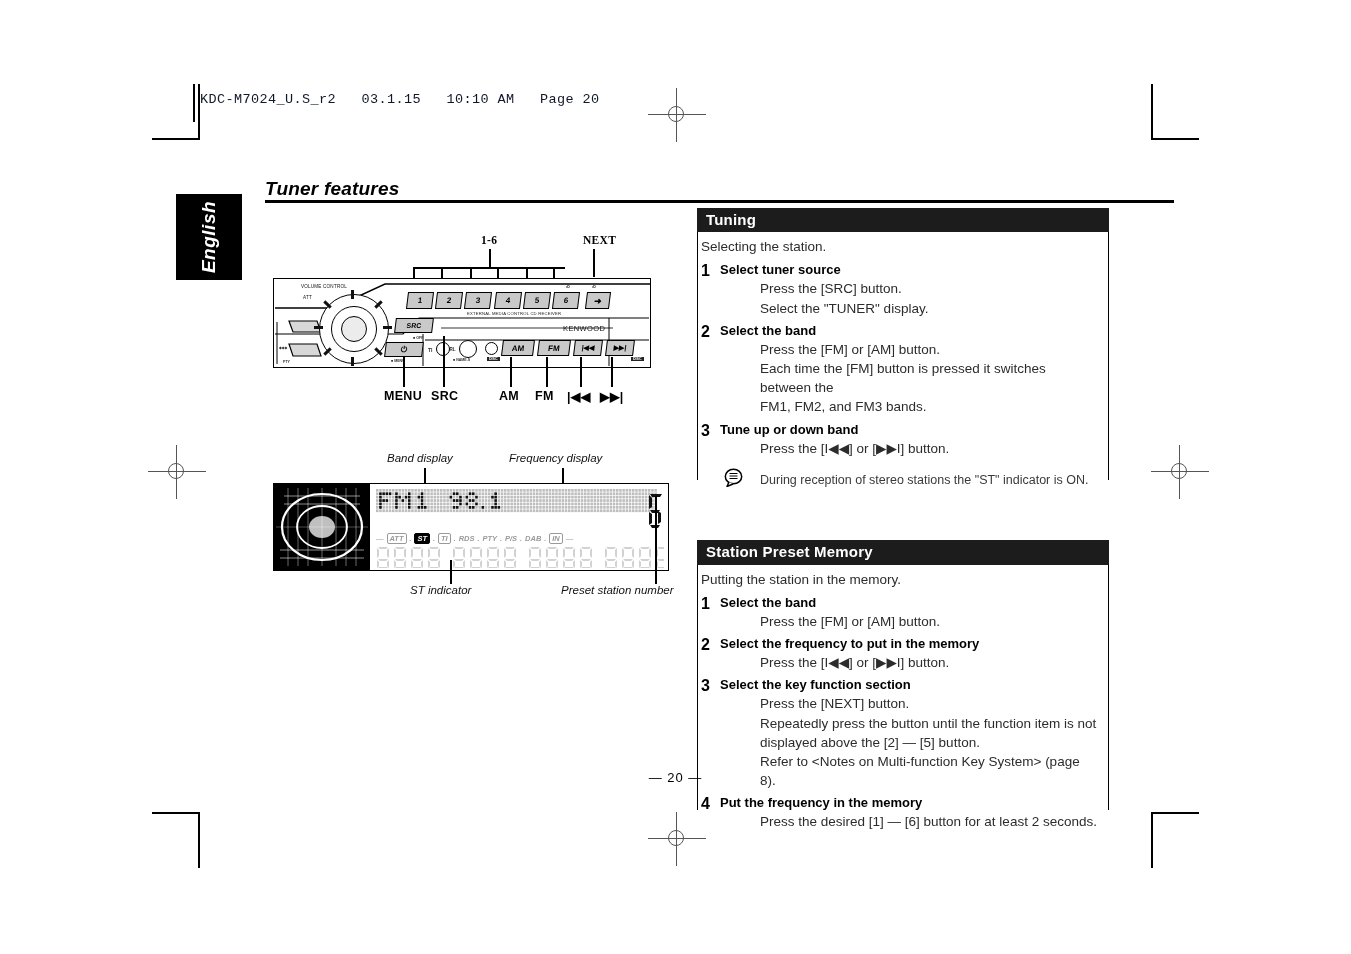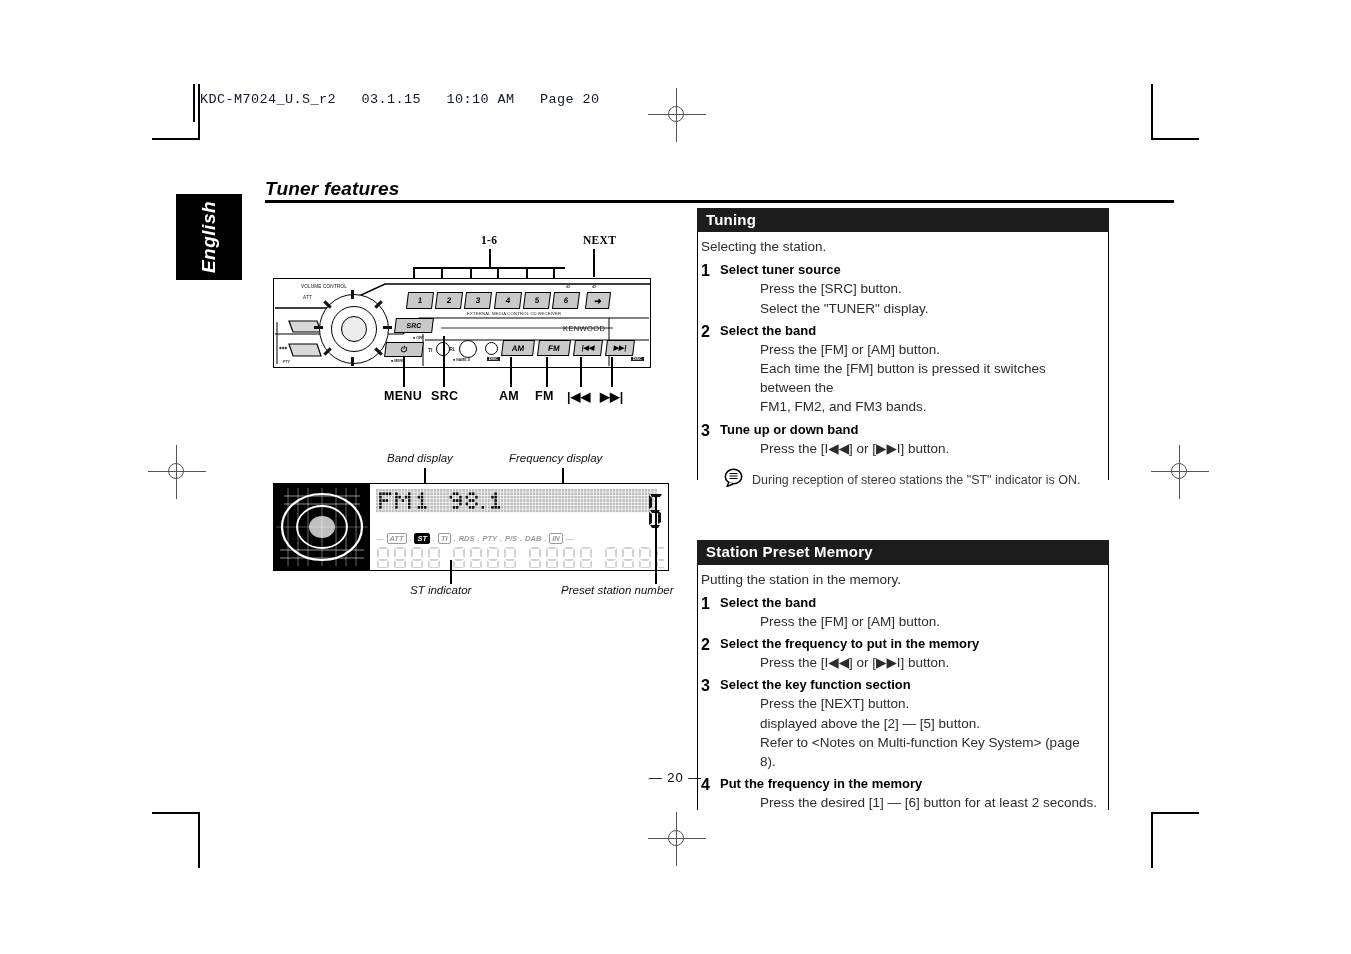--- a/index.html
+++ b/index.html
@@ -36,21 +36,21 @@
   .sec-bar{background:#1c1c1c;color:#fff;font-size:15px;font-weight:bold;
            padding:3px 0 4px 9px;letter-spacing:.2px;line-height:1.15;}
   .sec-body{border-left:1.5px solid #000;border-right:1.5px solid #000;
             padding:0 10px 0 0;box-sizing:border-box;}
   .lead{font-size:13.5px;color:#2c2c2c;padding:7px 0 3px 3px;}
   .step{display:flex;gap:7px;padding:4px 0 0 3px;}
   .step .num{font-size:16px;font-weight:bold;line-height:1.25;min-width:12px;}
   .step .txt{flex:1;}
   .step .hd{font-size:13px;font-weight:bold;line-height:1.4;}
   .step .ln{font-size:13.5px;color:#2c2c2c;line-height:1.42;margin-left:40px;}
-  .note{display:flex;gap:8px;align-items:flex-start;padding:10px 0 6px 26px;}
+  .note{display:flex;gap:16px;align-items:flex-start;padding:10px 0 6px 26px;}
   .note .ntxt{font-size:12.5px;color:#3a3a3a;line-height:1.4;padding-top:4px;}
 
   
   .figA{left:265px;top:232px;width:420px;height:185px;}
   .calloutTop{position:absolute;font-size:11.5px;font-weight:bold;letter-spacing:.3px;font-family:Liberation Serif, serif;}
   .calloutBot{position:absolute;font-size:12.5px;font-weight:bold;letter-spacing:.3px;}
   .lead-v{position:absolute;background:#000;width:1.5px;}
   .lead-h{position:absolute;background:#000;height:1.5px;}
 
   
@@ -1221,20 +1221,21 @@
           <div class="hd">Select the frequency to put in the memory</div>
           <div class="ln">Press the [I◀◀] or [▶▶I] button.</div>
         </div>
       </div>
 
       <div class="step">
         <div class="num">3</div>
         <div class="txt">
           <div class="hd">Select the key function section</div>
           <div class="ln">Press the [NEXT] button.</div>
+          <div class="ln">Repeatedly press the button until the function item is not</div>
           <div class="ln">displayed above the [2] — [5] button.</div>
           <div class="ln">Refer to &lt;Notes on Multi-function Key System&gt; (page 8).</div>
         </div>
       </div>
 
       <div class="step">
         <div class="num">4</div>
         <div class="txt">
           <div class="hd">Put the frequency in the memory</div>
           <div class="ln">Press the desired [1] — [6] button for at least 2 seconds.</div>

